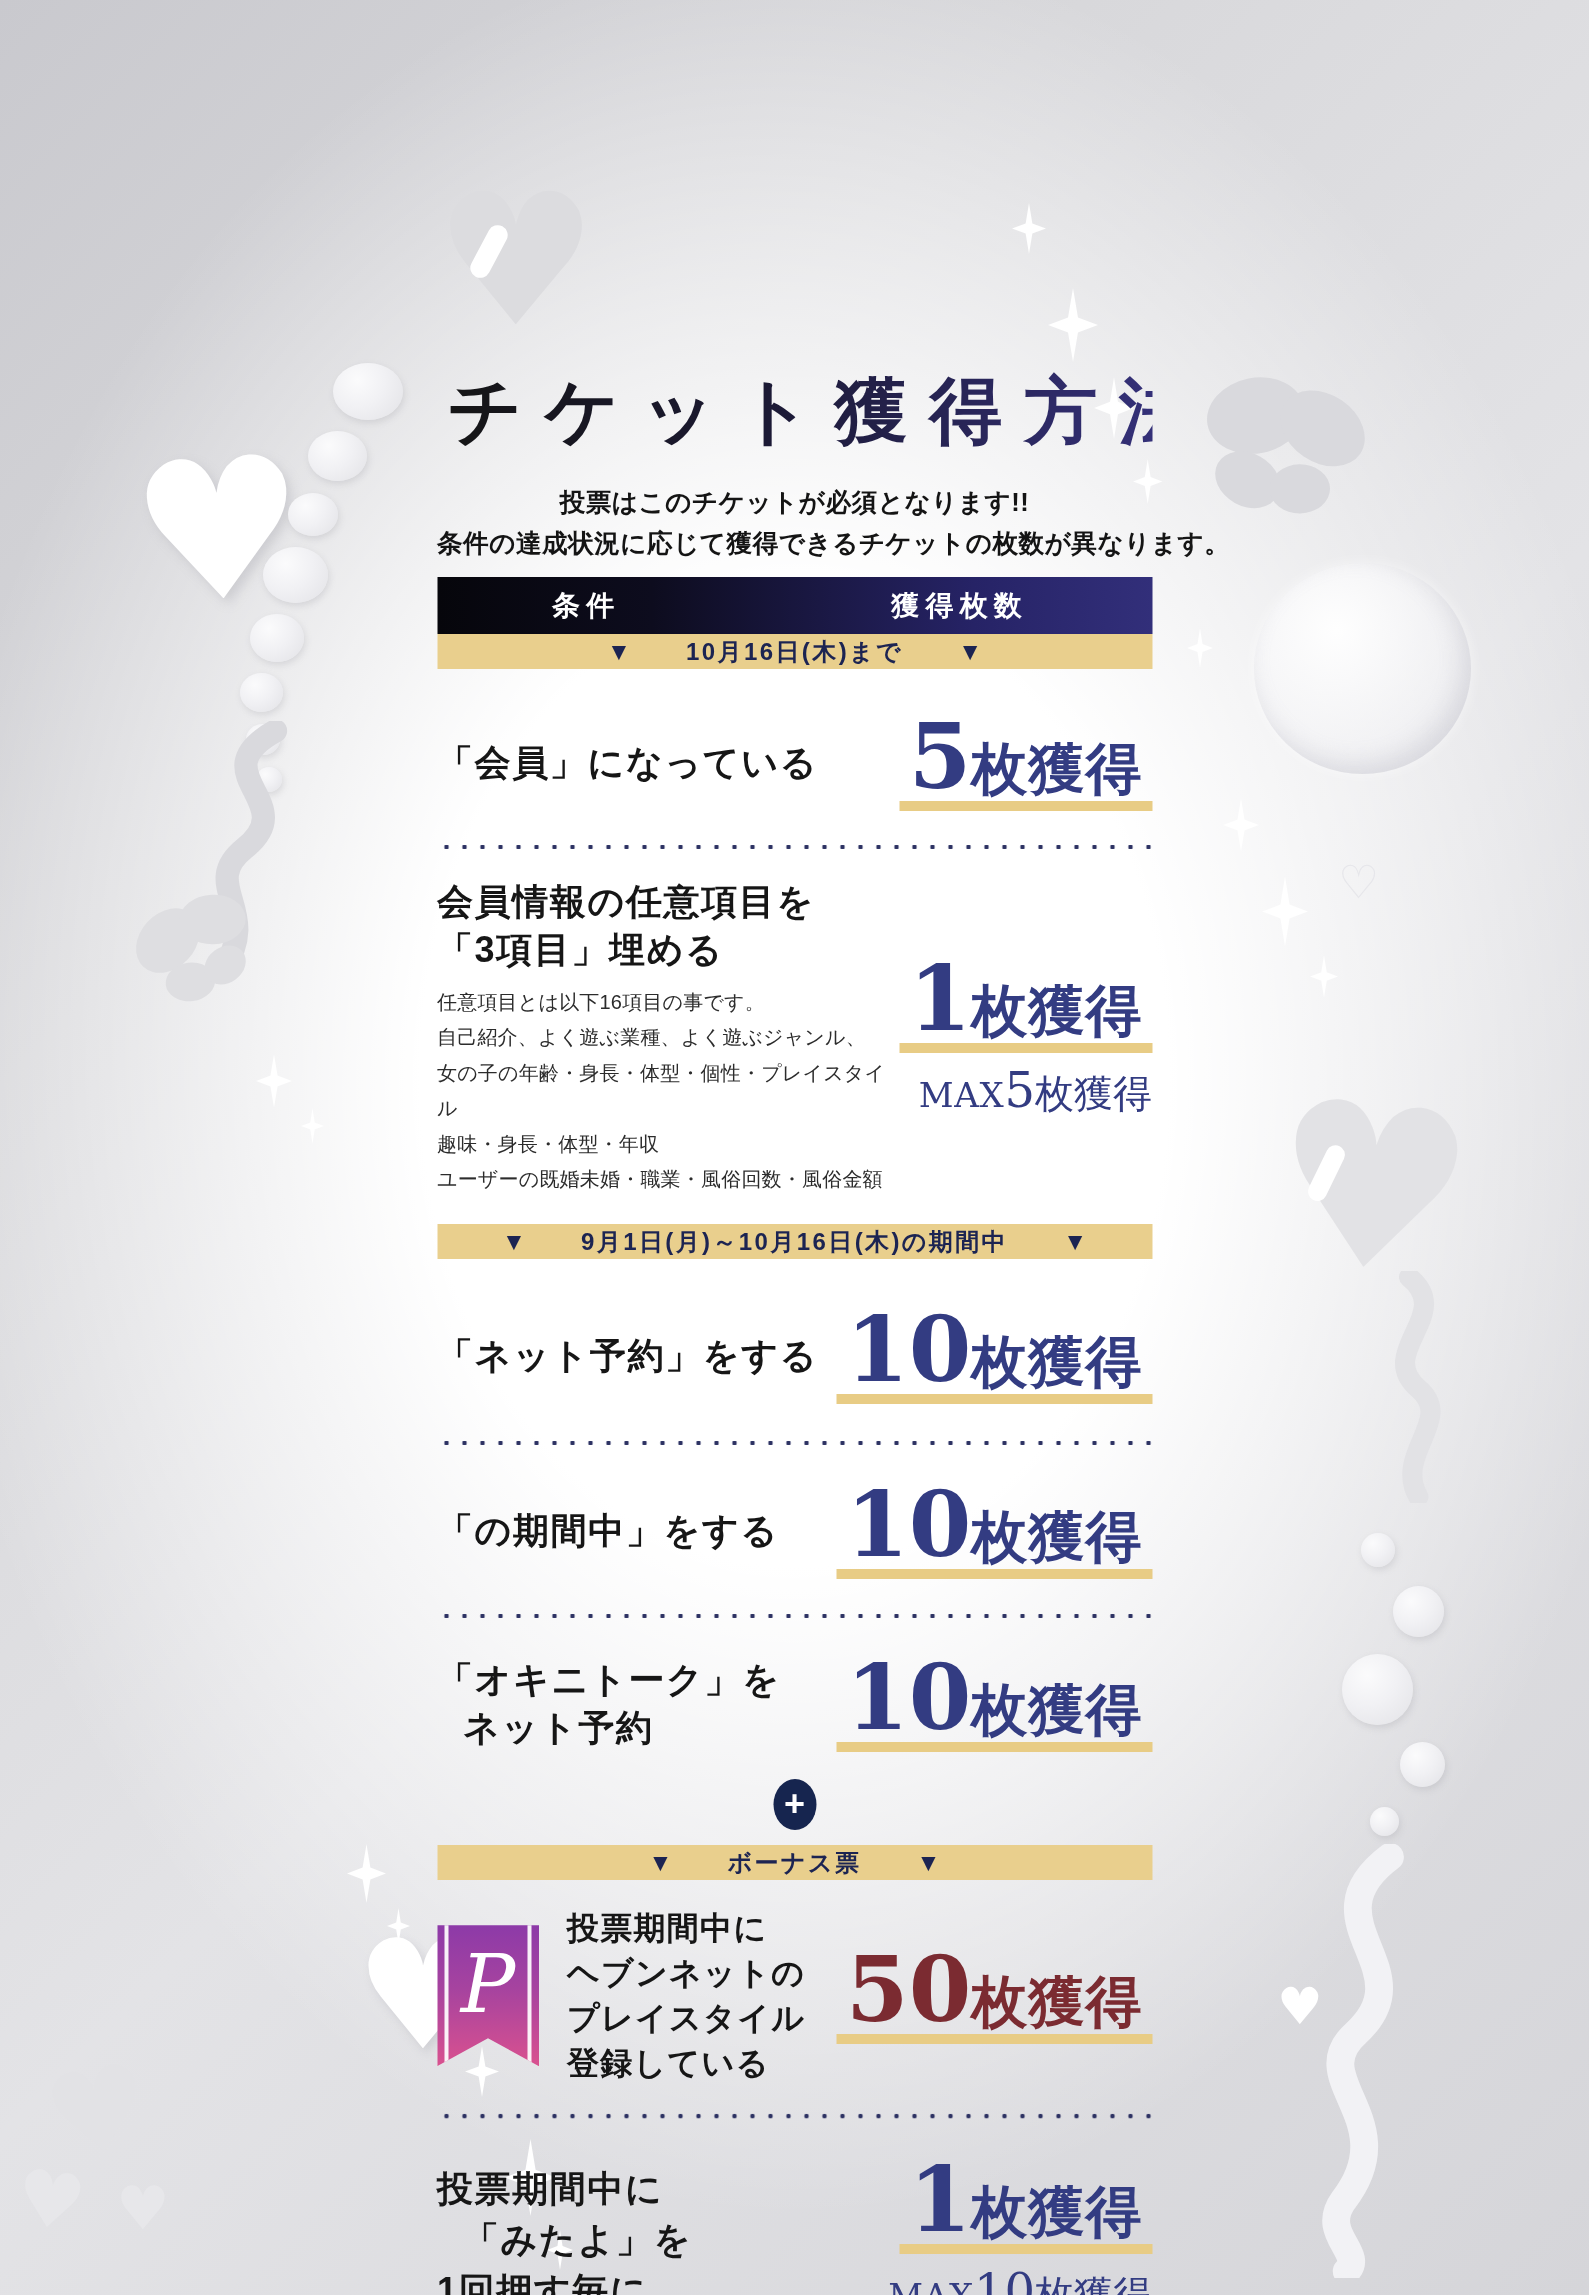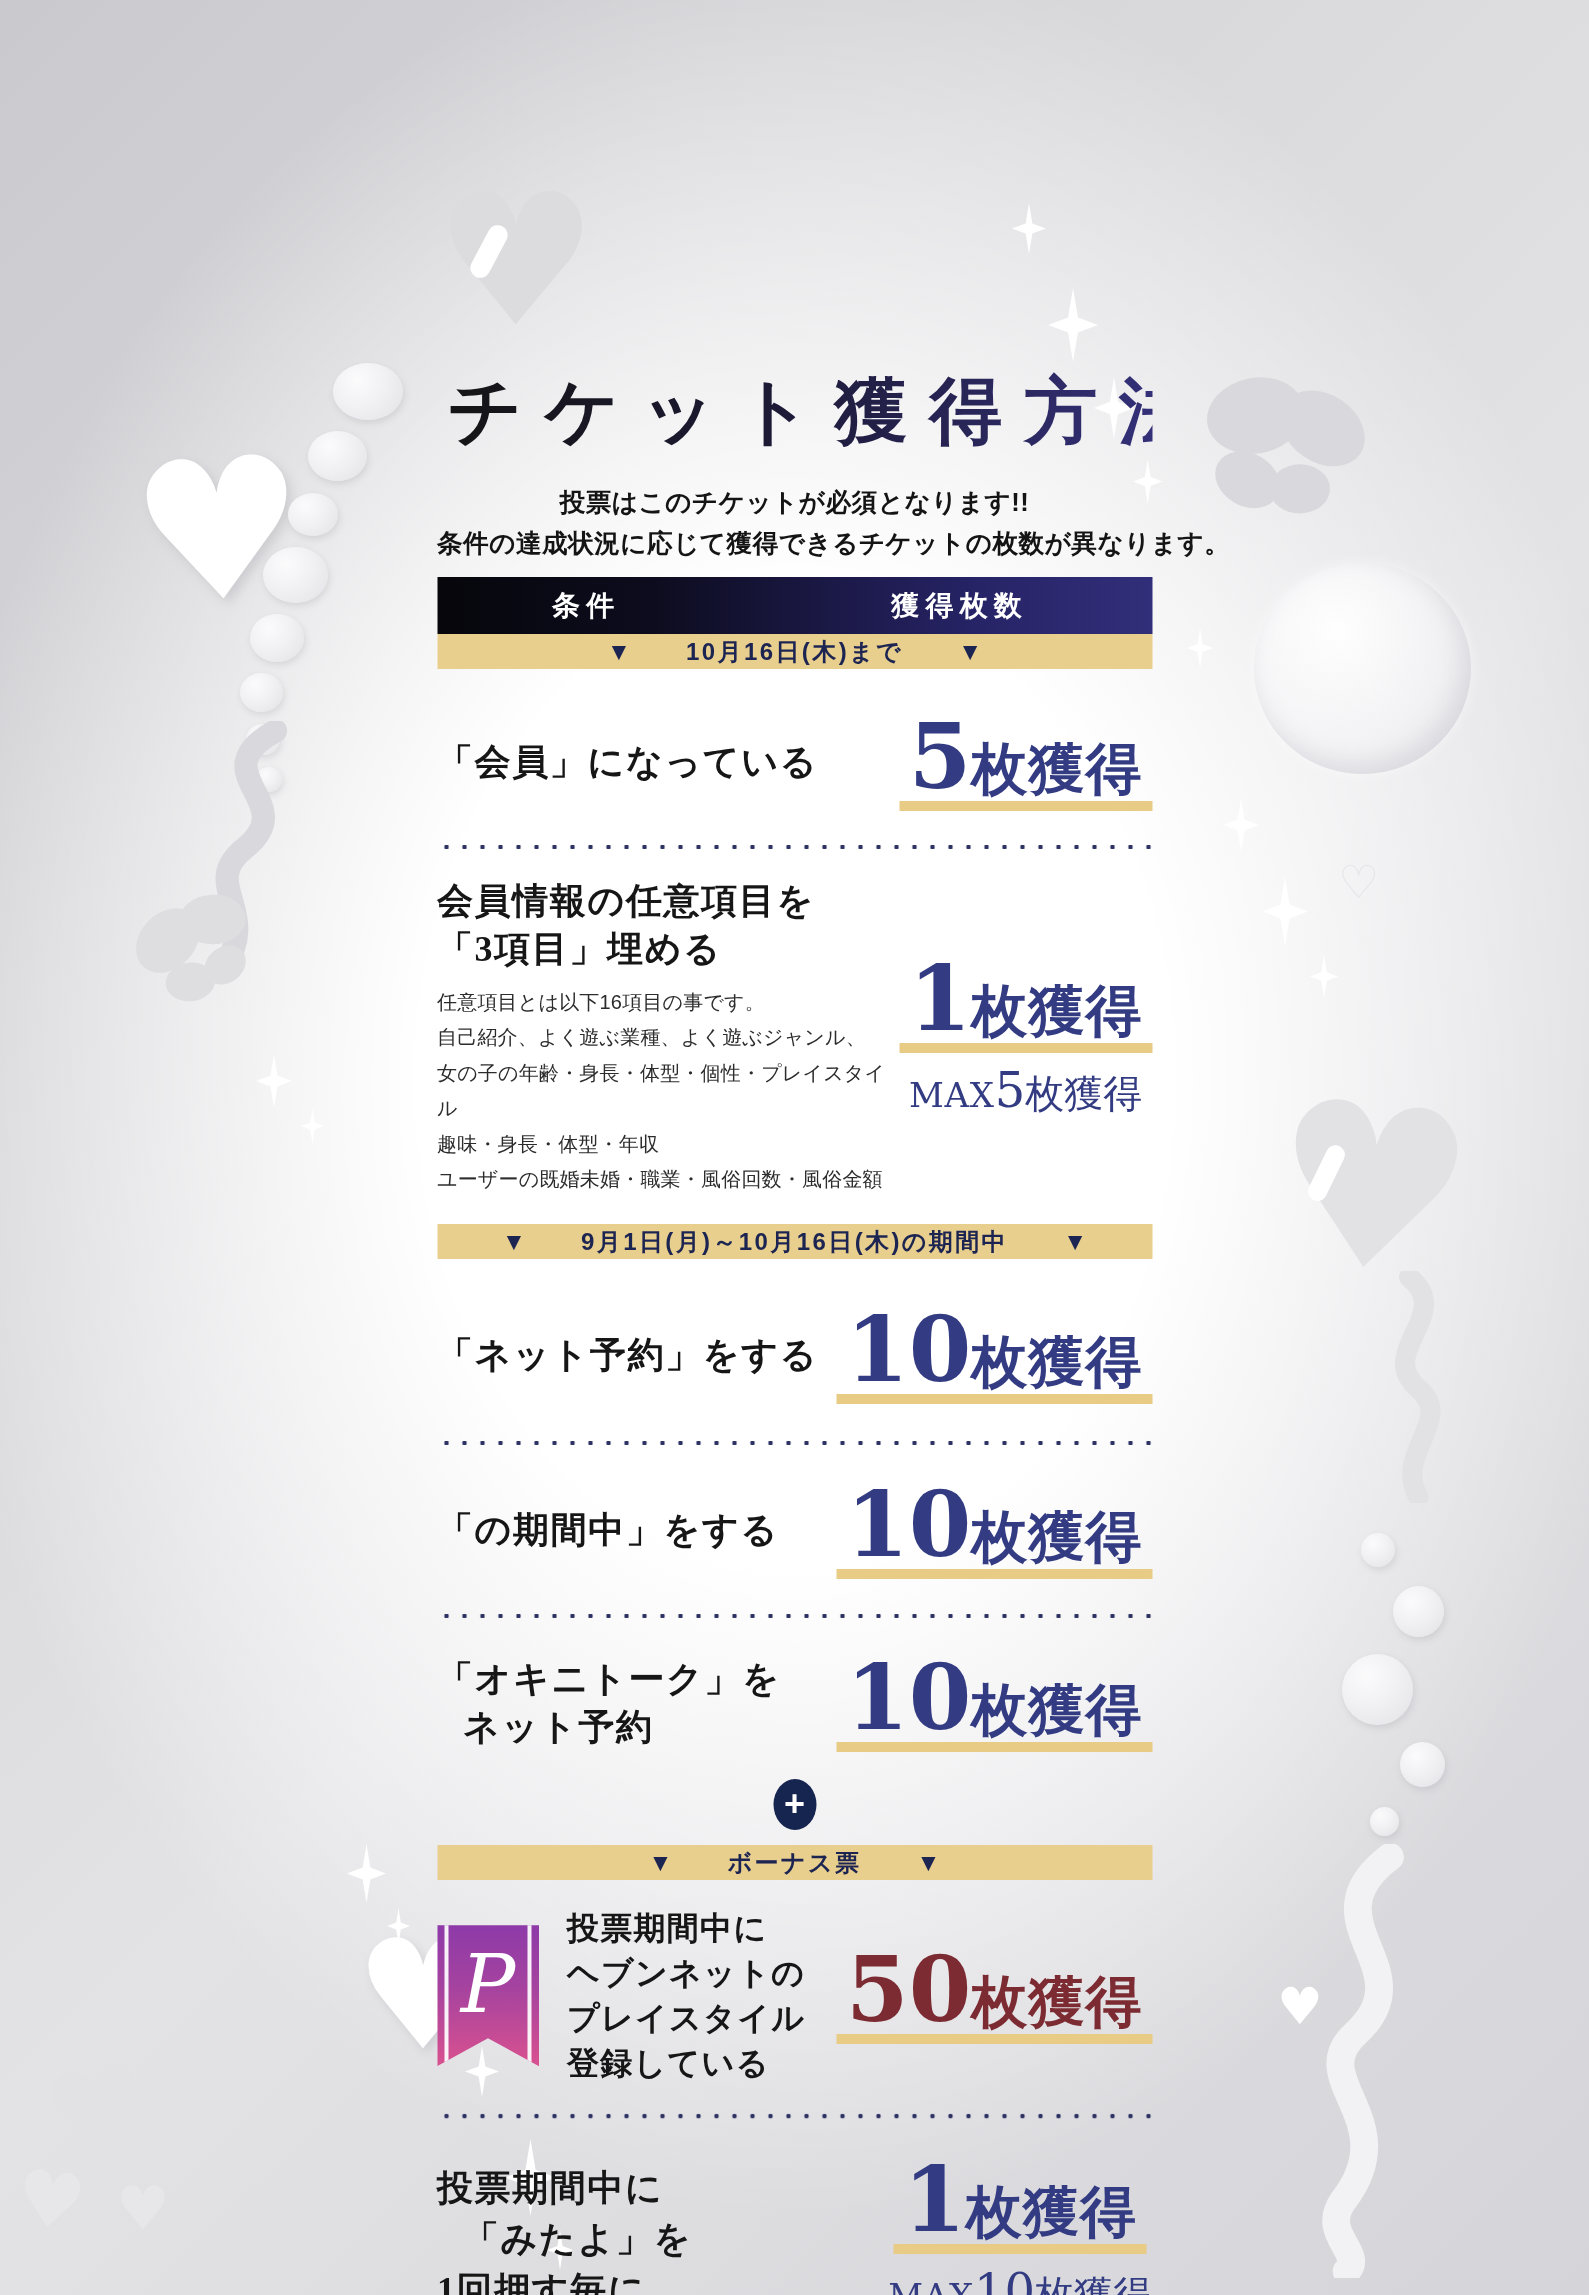--- a/index.html
+++ b/index.html
@@ -40,25 +40,25 @@
     background:linear-gradient(90deg,#06060b 0%,#0d0c1e 30%,#262366 75%,#322f7a 100%);
     color:#fff;font-size:28px;font-weight:700;letter-spacing:.22em;
   }
   .goldbar{
     height:35px;display:flex;align-items:center;justify-content:center;gap:60px;
     background:#e9cf8d;color:#1c2452;font-size:24px;font-weight:700;letter-spacing:.10em;
   }
   .goldbar .arr{font-size:18.6px;letter-spacing:0;font-family:"DejaVu Sans",sans-serif;}
   
   .row{display:flex;align-items:center;justify-content:space-between;}
-  .cond{font-family:Liberation Serif, serif;font-weight:700;color:#161616;
+  .cond{font-family:Liberation Sans, sans-serif;font-weight:700;color:#161616;
     font-size:36px;line-height:1.32;letter-spacing:.045em;}
   .notes{margin-top:11px;font-size:20px;font-weight:400;color:#2c2c2c;line-height:1.78;letter-spacing:.01em;}
   .amount{text-align:right;}
-  .awrap{display:inline-block;text-align:center;}
+  .awrap{display:inline-block;text-align:right;}
   .amt-line{display:inline-block;line-height:.95;white-space:nowrap;
     font-family:"DejaVu Serif","Liberation Serif",serif;color:#333c82;
     border-bottom:10px solid #e8cc85;padding:0 9.3px 1.5px 9.3px;}
   .amt-line .big{font-size:90px;font-weight:600;}
   .amt-line .suf{font-size:56px;font-weight:600;letter-spacing:.02em;}
   .amt-line.maroon{color:#7b2b31;}
   .maxline{display:block;margin-top:9.3px;white-space:nowrap;
     font-family:"DejaVu Serif","Liberation Serif",serif;color:#333c82;}
   .maxline .mp{font-size:34px;letter-spacing:.02em;}
   .maxline .mb{font-size:48px;}

